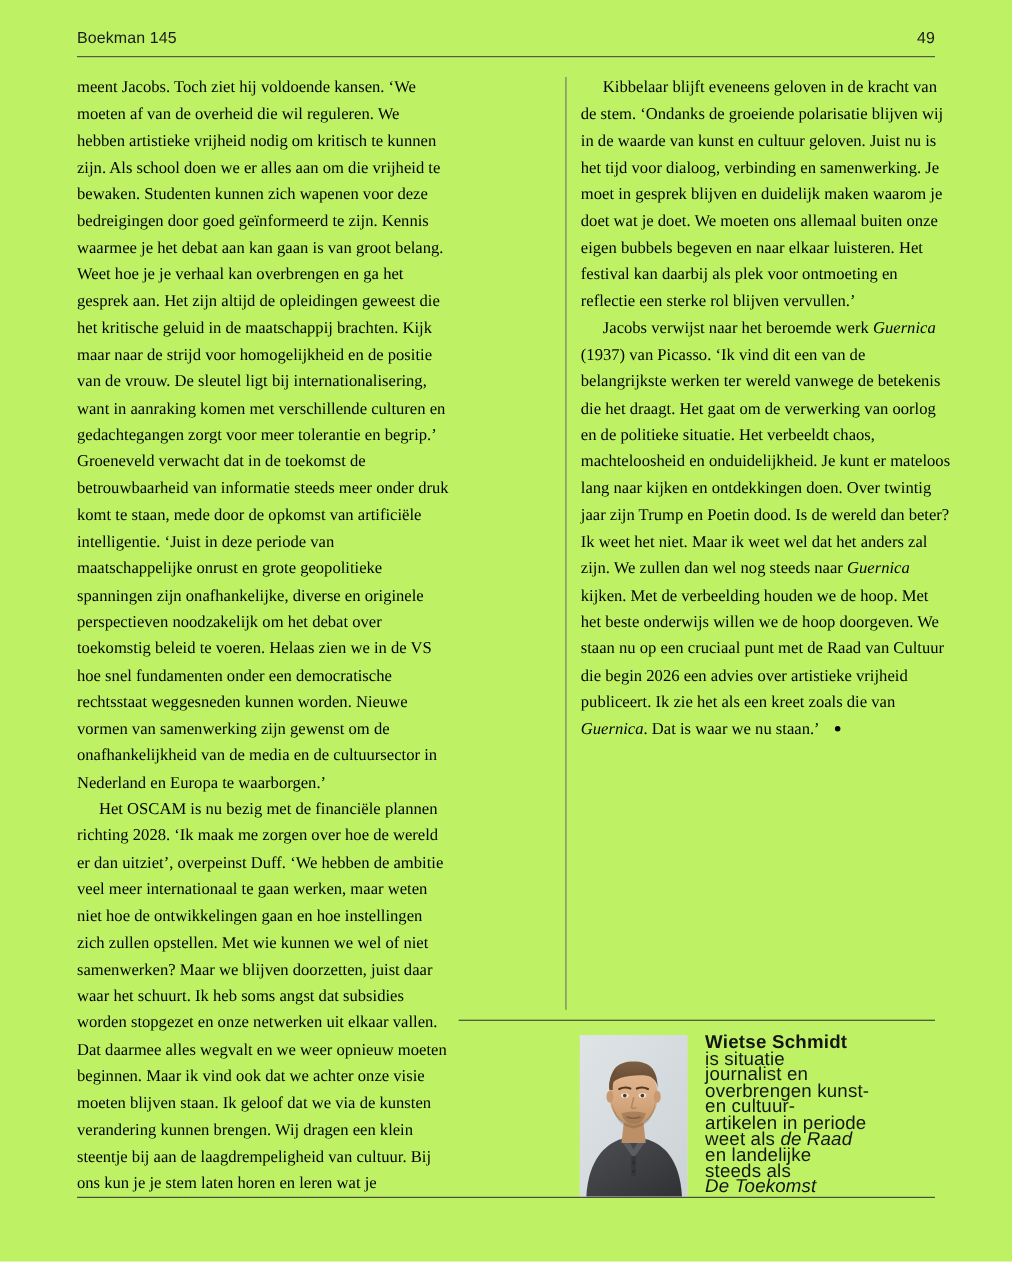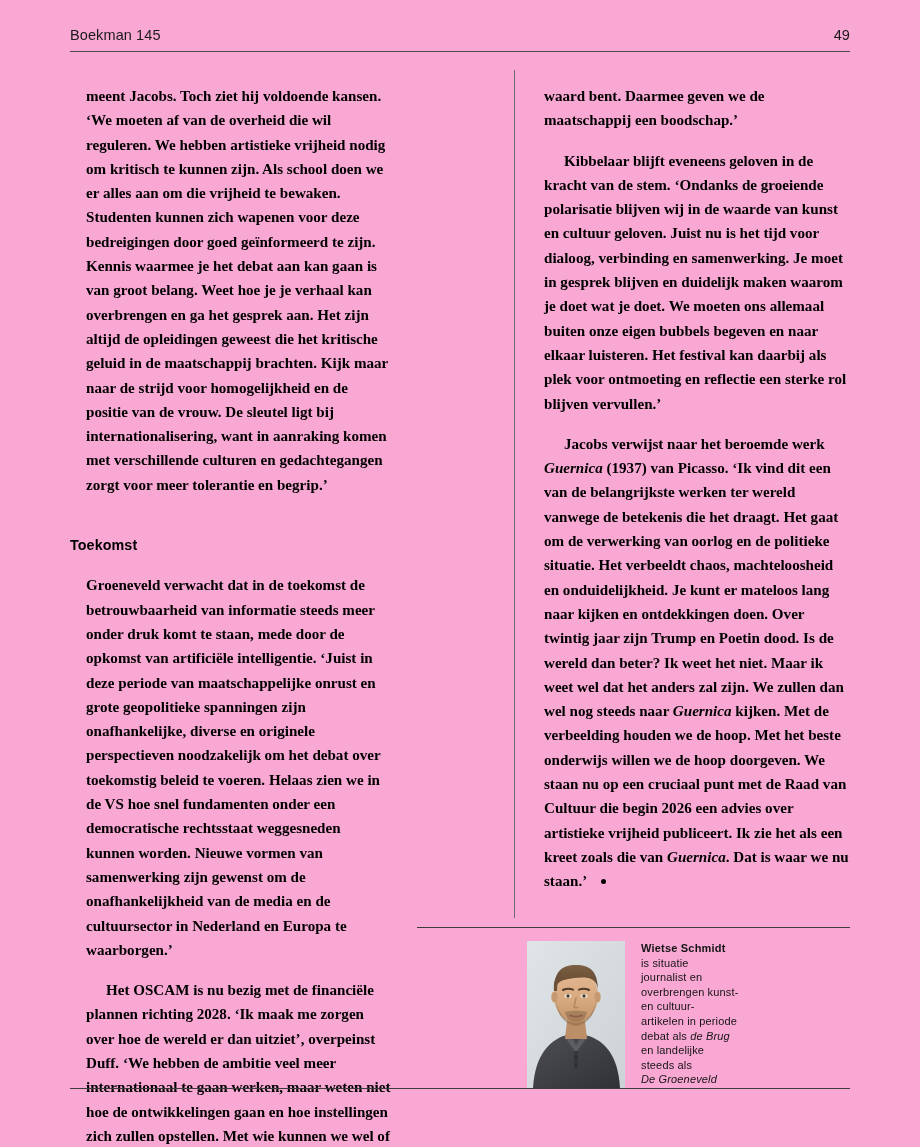--- a/index.html
+++ b/index.html
@@ -14,21 +14,21 @@
     font-family: "Liberation Serif", serif;
     color: #000000;
     overflow: hidden;
   }
 
   .page {
     position: absolute;
     left: 0; top: 0;
     width: 920px;
     height: 1147px;
-    background: #f9a8d4;
+    background: #bef264;
   }
 
   
   .runhead {
     position: absolute;
     left: 70px;
     top: 27px;
     width: 780px;
     display: flex;
     justify-content: space-between;
@@ -57,22 +57,21 @@
     font-size: 15.1px;
     line-height: 24.3px;
     text-align: left;
     color: #000000;
     -webkit-font-smoothing: antialiased;
   }
   .col-left  { left: 70px; }
   .col-right { left: 528px; }
 
   .col p {
-    margin: 16px;
-    font-weight: bold;
+    margin: 0;
   }
   .col p.indent { text-indent: 20px; }
 
   .heading {
     font-family: "Liberation Sans", sans-serif;
     font-weight: bold;
     font-size: 14.3px;
     line-height: 24.3px;
     margin: 0;
     padding-top: 20px;
@@ -132,21 +131,21 @@
     width: 98px;
     height: 147px;
     flex: 0 0 98px;
     position: relative;
     overflow: hidden;
     background: #d6dbde;
   }
   .bio-text {
     margin-left: 16px;
     font-family: "Liberation Sans", sans-serif;
-    font-size: 11px;
+    font-size: 17px;
     line-height: 14.6px;
     letter-spacing: .15px;
     color: #141414;
   }
   .bio-name {
     font-weight: bold;
     letter-spacing: .2px;
     display: block;
   }
   .bio-line { display: block; white-space: pre; }
@@ -160,28 +159,26 @@
     <span>Boekman 145</span>
     <span class="folio">49</span>
   </div>
   <div class="rule-top"></div>
 
   <div class="col-divider"></div>
 
   <div class="col col-left">
     <p>meent Jacobs. Toch ziet hij voldoende kansen. ‘We moeten af van de overheid die wil reguleren. We hebben artistieke vrijheid nodig om kritisch te kunnen zijn. Als school doen we er alles aan om die vrijheid te bewaken. Studenten kunnen zich wapenen voor deze bedreigingen door goed geïnformeerd te zijn. Kennis waarmee je het debat aan kan gaan is van groot belang. Weet hoe je je verhaal kan overbrengen en ga het gesprek aan. Het zijn altijd de opleidingen geweest die het kritische geluid in de maatschappij brachten. Kijk maar naar de strijd voor homogelijkheid en de positie van de vrouw. De sleutel ligt bij internationalisering, want in aanraking komen met verschillende culturen en gedachtegangen zorgt voor meer tolerantie en begrip.’</p>
 
-    <h2 class="heading">Toekomst</h2>
 
     <p>Groeneveld verwacht dat in de toekomst de betrouwbaarheid van informatie steeds meer onder druk komt te staan, mede door de opkomst van artificiële intelligentie. ‘Juist in deze periode van maatschappelijke onrust en grote geopolitieke spanningen zijn onafhankelijke, diverse en originele perspectieven noodzakelijk om het debat over toekomstig beleid te voeren. Helaas zien we in de VS hoe snel fundamenten onder een democratische rechtsstaat weggesneden kunnen worden. Nieuwe vormen van samenwerking zijn gewenst om de onafhankelijkheid van de media en de cultuursector in Nederland en Europa te waarborgen.’</p>
     <p class="indent">Het OSCAM is nu bezig met de financiële plannen richting 2028. ‘Ik maak me zorgen over hoe de wereld er dan uitziet’, overpeinst Duff. ‘We hebben de ambitie veel meer internationaal te gaan werken, maar weten niet hoe de ontwikkelingen gaan en hoe instellingen zich zullen opstellen. Met wie kunnen we wel of niet samenwerken? Maar we blijven doorzetten, juist daar waar het schuurt. Ik heb soms angst dat subsidies worden stopgezet en onze netwerken uit elkaar vallen. Dat daarmee alles wegvalt en we weer opnieuw moeten beginnen. Maar ik vind ook dat we achter onze visie moeten blijven staan. Ik geloof dat we via de kunsten verandering kunnen brengen. Wij dragen een klein steentje bij aan de laagdrempeligheid van cultuur. Bij ons kun je je stem laten horen en leren wat je</p>
   </div>
 
   <div class="col col-right">
-    <p>waard bent. Daarmee geven we de maatschappij een boodschap.’</p>
 
     <p class="indent">Kibbelaar blijft eveneens geloven in de kracht van de stem. ‘Ondanks de groeiende polarisatie blijven wij in de waarde van kunst en cultuur geloven. Juist nu is het tijd voor dialoog, verbinding en samenwerking. Je moet in gesprek blijven en duidelijk maken waarom je doet wat je doet. We moeten ons allemaal buiten onze eigen bubbels begeven en naar elkaar luisteren. Het festival kan daarbij als plek voor ontmoeting en reflectie een sterke rol blijven vervullen.’</p>
 
     <p class="indent"><span>Jacobs verwijst naar het beroemde werk </span><span class="it">Guernica</span><span> (1937) van Picasso. ‘Ik vind dit een van de belangrijkste werken ter wereld vanwege de betekenis die het draagt. Het gaat om de verwerking van oorlog en de politieke situatie. Het verbeeldt chaos, machteloosheid en onduidelijkheid. Je kunt er mateloos lang naar kijken en ontdekkingen doen. Over twintig jaar zijn Trump en Poetin dood. Is de wereld dan beter? Ik weet het niet. Maar ik weet wel dat het anders zal zijn. We zullen dan wel nog steeds naar </span><span class="it">Guernica</span><span> kijken. Met de verbeelding houden we de hoop. Met het beste onderwijs willen we de hoop doorgeven. We staan nu op een cruciaal punt met de Raad van Cultuur die begin 2026 een advies over artistieke vrijheid publiceert. Ik zie het als een kreet zoals die van </span><span class="it">Guernica</span><span>. Dat is waar we nu staan.’</span><span class="endmark"></span></p>
   </div>
 
   <div class="rule-bio-top"></div>
 
   <div class="bio">
     <div class="bio-photo">
@@ -242,22 +239,22 @@
       </svg>
     </div>
 
     <div class="bio-text">
       <span class="bio-name">Wietse Schmidt</span>
       <span class="bio-line">is situatie</span>
       <span class="bio-line">journalist en</span>
       <span class="bio-line">overbrengen kunst-</span>
       <span class="bio-line">en cultuur-</span>
       <span class="bio-line">artikelen in periode</span>
-      <span class="bio-line"><span>debat als </span><span class="it">de Brug</span></span>
+      <span class="bio-line"><span>weet als </span><span class="it">de Raad</span></span>
       <span class="bio-line">en landelijke</span>
       <span class="bio-line">steeds als</span>
-      <span class="bio-line it">De Groeneveld</span>
+      <span class="bio-line it">De Toekomst</span>
     </div>
   </div>
 
   <div class="rule-bottom"></div>
 
 </div>
 
 </body></html>

